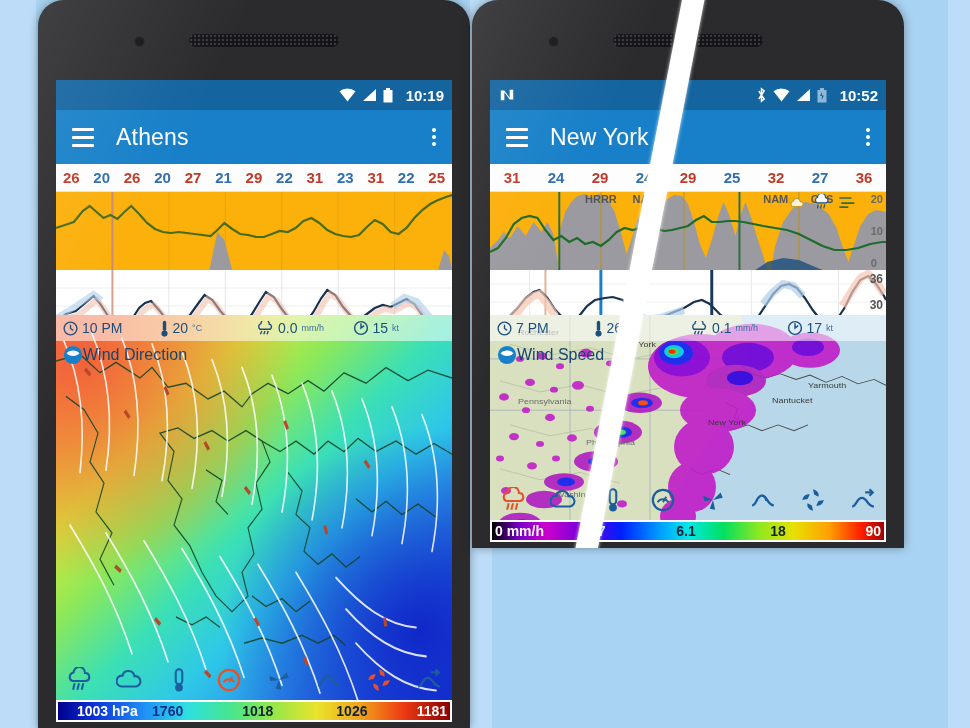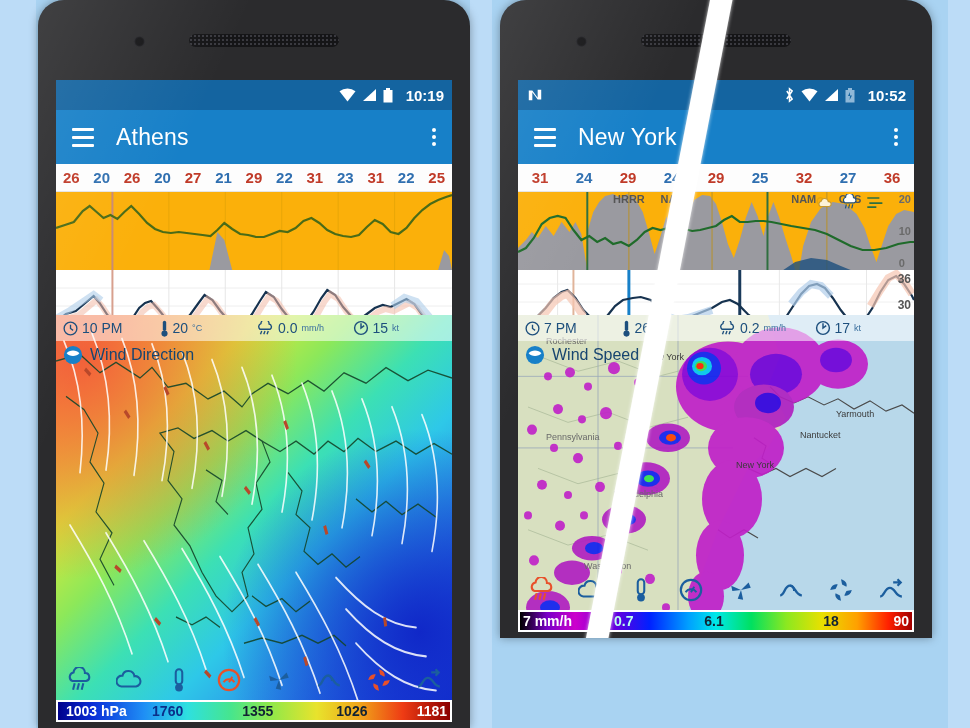--- a/index.html
+++ b/index.html
@@ -21,21 +21,21 @@
 
   
   .phone {
     position: absolute; top: 0;
     background: #2b2b2d;
     border-radius: 26px 26px 0 0;
     box-shadow: 0 0 10px rgba(0,0,0,.35);
     overflow: hidden;
   }
   .phone-left  { left: 38px;  width: 432px; height: 728px; padding-left: 20px; }
-  .phone-right { left: 500px; width: 432px; height: 638px; }
+  .phone-right { left: 472px; width: 432px; height: 548px; }
   .phone::after{
     content:""; position:absolute; inset:0;
     border-radius: 26px 26px 0 0;
     background: linear-gradient(115deg, rgba(255,255,255,.10) 0%, rgba(255,255,255,0) 28%);
     pointer-events:none;
   }
   .bezel-top { height: 80px; position: relative; }
   .camera {
     position: absolute; left: 76px; top: 36px;
     width: 11px; height: 11px; border-radius: 50%;
@@ -135,21 +135,21 @@
     background: rgba(255,255,255,.55);
     display: flex; align-items: center; gap: 4px;
     padding: 0 7px; font-size: 14px; color: #1d4f7d; z-index: 4;
   }
   .infoitem { display: flex; align-items: center; gap: 4px; flex: 1; }
   .infoitem .unit { font-size: 9px; vertical-align: super; color: #3a6f9e; }
   .infoitem .val { font-weight: normal; }
 
   .layerlabel {
     position: absolute; top: 30px; left: 7px;
-    display: flex; align-items: center; gap: 7px; z-index: 4;
+    display: flex; align-items: center; z-index: 4;
     font-size: 16px; color: #17456f;
   }
 
   
   .toolbar {
     position: absolute; left: 0; right: 0; bottom: 22px; height: 40px;
     display: flex; align-items: center; justify-content: space-between;
     padding: 0 10px; z-index: 4;
   }
   .toolbar .tb { width: 26px; height: 26px; display: block; }
@@ -469,23 +469,23 @@
               <path d="M2 12 C3 8 6 6 9 7 L7 11 Z"></path>
           </g>
         </svg>
         <svg class="tb" viewBox="0 0 24 24">
           <path d="M2 18 C6 18 6 10 11 10 C16 10 16 18 22 18" fill="none" stroke="#1b5e9e" stroke-width="2.2"></path>
           <path d="M14 5 L21 5 M18 2 L21 5 L18 8" fill="none" stroke="#1b5e9e" stroke-width="2"></path>
         </svg>
       </div>
 
       <div class="legend press" id="legend-left">
-          <span class="lv" style="left: 8px; color: rgb(255, 255, 255);">1003 hPa</span>
+          <span class="lv" style="left: 19px; color: rgb(255, 255, 255);">1003 hPa</span>
           <span class="lv" style="left: 24%; color: rgb(10, 47, 138);">1760</span>
-          <span class="lv" style="left: 47%; color: rgb(17, 34, 51);">1355</span>
+          <span class="lv" style="left: 47%; color: rgb(17, 34, 51);">1018</span>
           <span class="lv" style="left: 71%; color: rgb(17, 34, 51);">1026</span>
           <span class="lv" style="right: 3px; color: rgb(255, 255, 255);">1181</span>
         </div>
     </div>
   </div>
 </div>
 
 <div class="phone phone-right">
   <div class="bezel-top">
     <div class="camera"></div>
@@ -745,21 +745,21 @@
         </div>
         <div class="infoitem">
           <svg width="18" height="15" viewBox="0 0 22 18">
             <path d="M5 10 A4 4 0 0 1 6 3 A5 5 0 0 1 16 3.5 A3.5 3.5 0 0 1 17 10 Z" fill="none" stroke="#1d4f7d" stroke-width="1.7"></path>
             <g stroke="#1d4f7d" stroke-width="1.7">
                 <line x1="7" y1="12" x2="5.5" y2="16"></line>
                 <line x1="11" y1="12" x2="9.5" y2="16"></line>
                 <line x1="15" y1="12" x2="13.5" y2="16"></line>
               </g>
           </svg>
-          <span class="val">0.2</span>
+          <span class="val">0.1</span>
           <span class="unit">mm/h</span>
         </div>
         <div class="infoitem">
           <svg width="16" height="16" viewBox="0 0 20 20">
             <circle cx="10" cy="10" r="8" fill="none" stroke="#1d4f7d" stroke-width="1.8"></circle>
             <path d="M10 4 L10 10 L14 7" fill="none" stroke="#1d4f7d" stroke-width="1.8"></path>
           </svg>
           <span class="val">17</span>
           <span class="unit">kt</span>
         </div>
@@ -813,22 +813,22 @@
               <path d="M2 12 C3 8 6 6 9 7 L7 11 Z"></path>
           </g>
         </svg>
         <svg class="tb" viewBox="0 0 24 24">
           <path d="M2 18 C6 18 6 10 11 10 C16 10 16 18 22 18" fill="none" stroke="#1b5e9e" stroke-width="2.2"></path>
           <path d="M14 5 L21 5 M18 2 L21 5 L18 8" fill="none" stroke="#1b5e9e" stroke-width="2"></path>
         </svg>
       </div>
 
       <div class="legend rain" id="legend-right">
-          <span class="lv" style="left: 3px; color: rgb(255, 255, 255);">7 mm/h</span>
+          <span class="lv" style="left: 3px; color: rgb(255, 255, 255);">0 mm/h</span>
           <span class="lv" style="left: 24%; color: rgb(187, 255, 238);">0.7</span>
           <span class="lv" style="left: 47%; color: rgb(17, 34, 51);">6.1</span>
-          <span class="lv" style="left: 71%; color: rgb(17, 34, 51); margin-left: 25px;">18</span>
+          <span class="lv" style="left: 71%; color: rgb(17, 34, 51);">18</span>
           <span class="lv" style="right: 3px; color: rgb(255, 255, 255);">90</span>
         </div>
     </div>
   </div>
   <div class="slash"></div>
 </div>
 
 </body></html>

